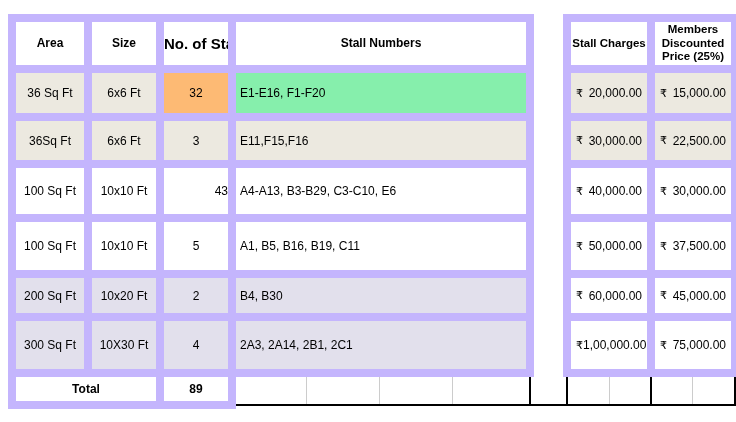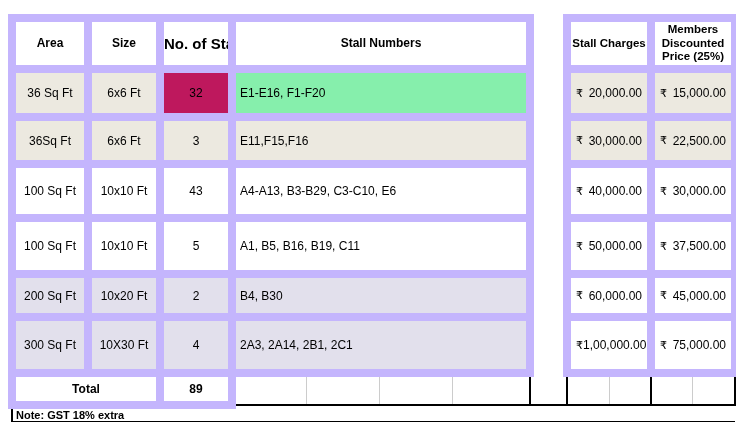--- a/index.html
+++ b/index.html
@@ -62,21 +62,21 @@
       <td class="gap"></td>
       <th class="b hd-small" colspan="2">Stall Charges</th>
       <th class="b hd-small" colspan="2">Members Discounted Price (25%)</th>
     </tr>
 
     </tbody>
       <tbody id="rows-body">
         <tr style="height: 48px;">
           <td class="b center" style="background: rgb(236, 233, 224); margin-top: 31px;">36 Sq Ft</td>
           <td class="b center" style="background: rgb(236, 233, 224);">6x6 Ft</td>
-          <td class="b center" style="background: #be185d;">32</td>
+          <td class="b center" style="background: #fdba74;">32</td>
           <td class="b left" colspan="4" style="background: #86efac;">E1-E16, F1-F20</td>
           <td class="gap"></td>
           <td class="b" colspan="2" style="background: rgb(236, 233, 224);">
             <div class="mrow">
               <span class="rupee">₹</span>
               <span class="amt">20,000.00</span>
             </div>
           </td>
           <td class="b" colspan="2" style="background: rgb(236, 233, 224);">
             <div class="mrow">
@@ -100,21 +100,21 @@
           <td class="b" colspan="2" style="background: rgb(236, 233, 224);">
             <div class="mrow">
               <span class="rupee">₹</span>
               <span class="amt">22,500.00</span>
             </div>
           </td>
         </tr>
         <tr style="height: 54px;">
           <td class="b center" style="background: rgb(255, 255, 255);">100 Sq Ft</td>
           <td class="b center" style="background: rgb(255, 255, 255);">10x10 Ft</td>
-          <td class="b center" style="background: rgb(255, 255, 255);">43</td>
+          <td class="b center" style="background: rgb(255, 255, 255); text-align: right;">43</td>
           <td class="b left" colspan="4" style="background: rgb(255, 255, 255);">A4-A13, B3-B29, C3-C10, E6</td>
           <td class="gap"></td>
           <td class="b" colspan="2" style="background: rgb(255, 255, 255);">
             <div class="mrow">
               <span class="rupee">₹</span>
               <span class="amt">40,000.00</span>
             </div>
           </td>
           <td class="b" colspan="2" style="background: rgb(255, 255, 255);">
             <div class="mrow">
@@ -190,18 +190,15 @@
       <td class="tsub"></td>
       <td class="tsub"></td>
       <td class="tsub-black"></td>
       <td class="tgap"></td>
       <td class="tsub-first"></td>
       <td class="tsub-black"></td>
       <td class="tsub"></td>
       <td class="tsub-black"></td>
     </tr>
 
-    <tr style="height:11px">
-      <td class="note-cell" colspan="12">Note: GST 18% extra</td>
-    </tr>
   </tbody>
     </table>
 </div>
 
 </body></html>

